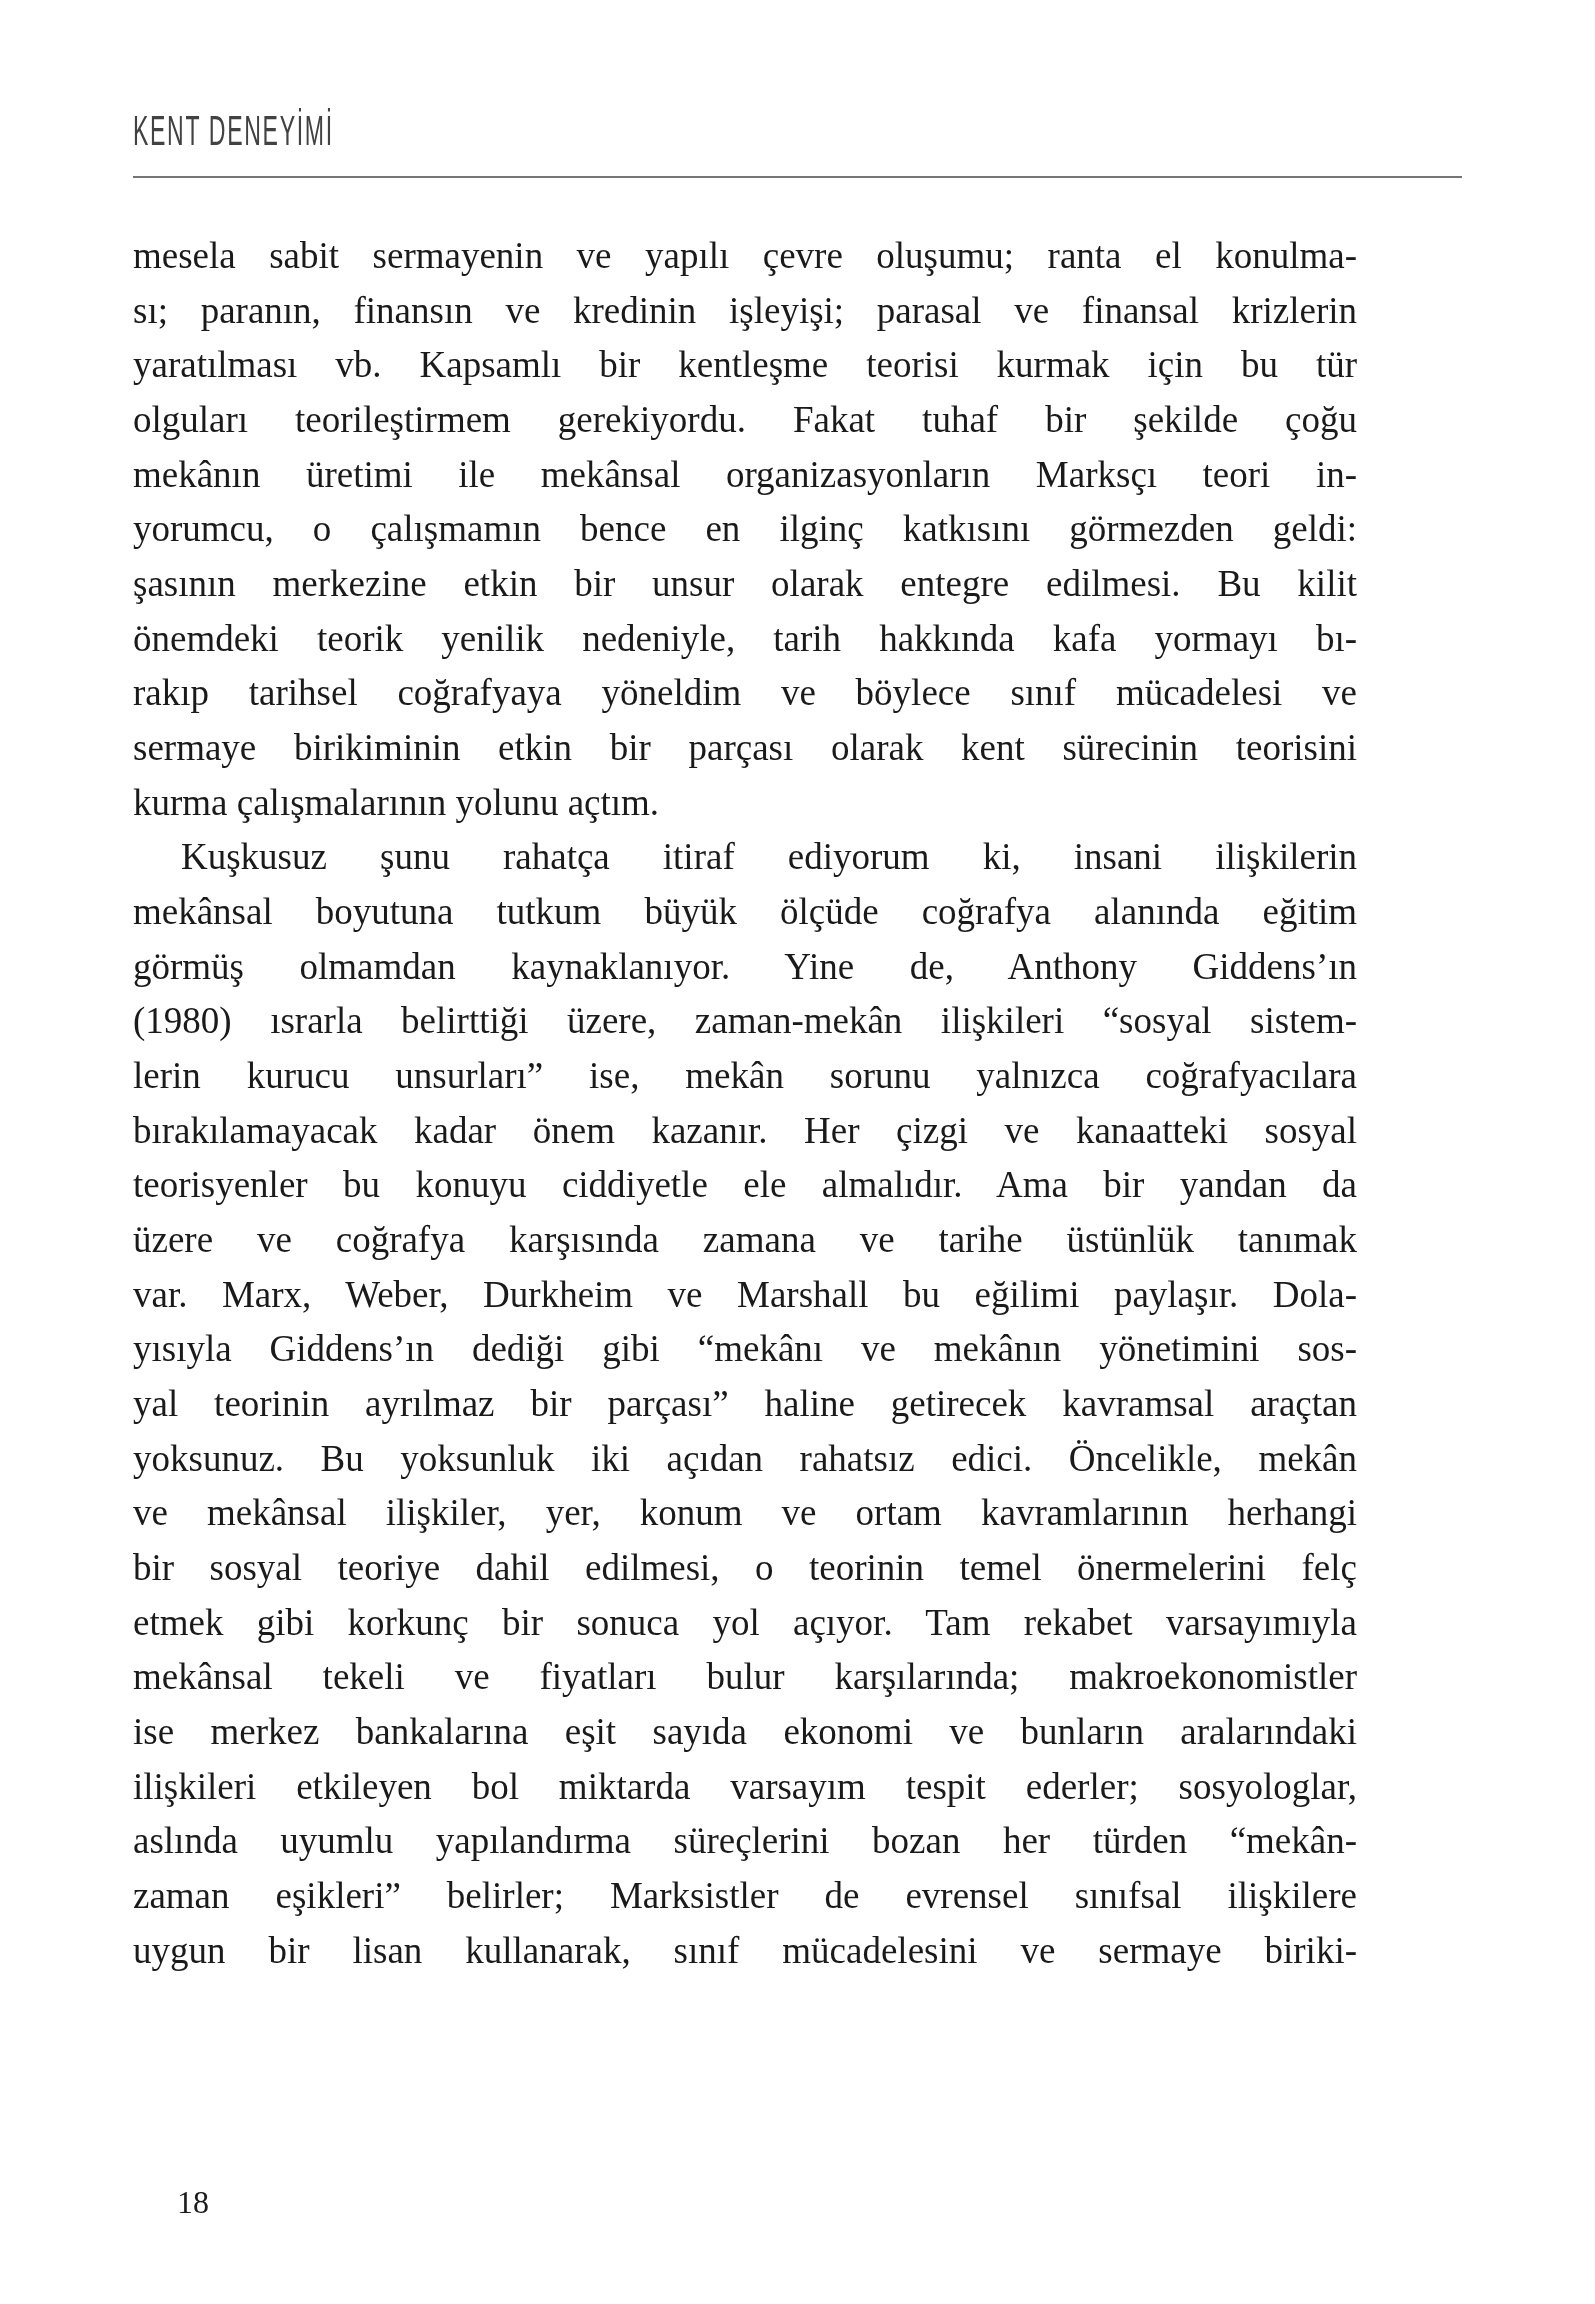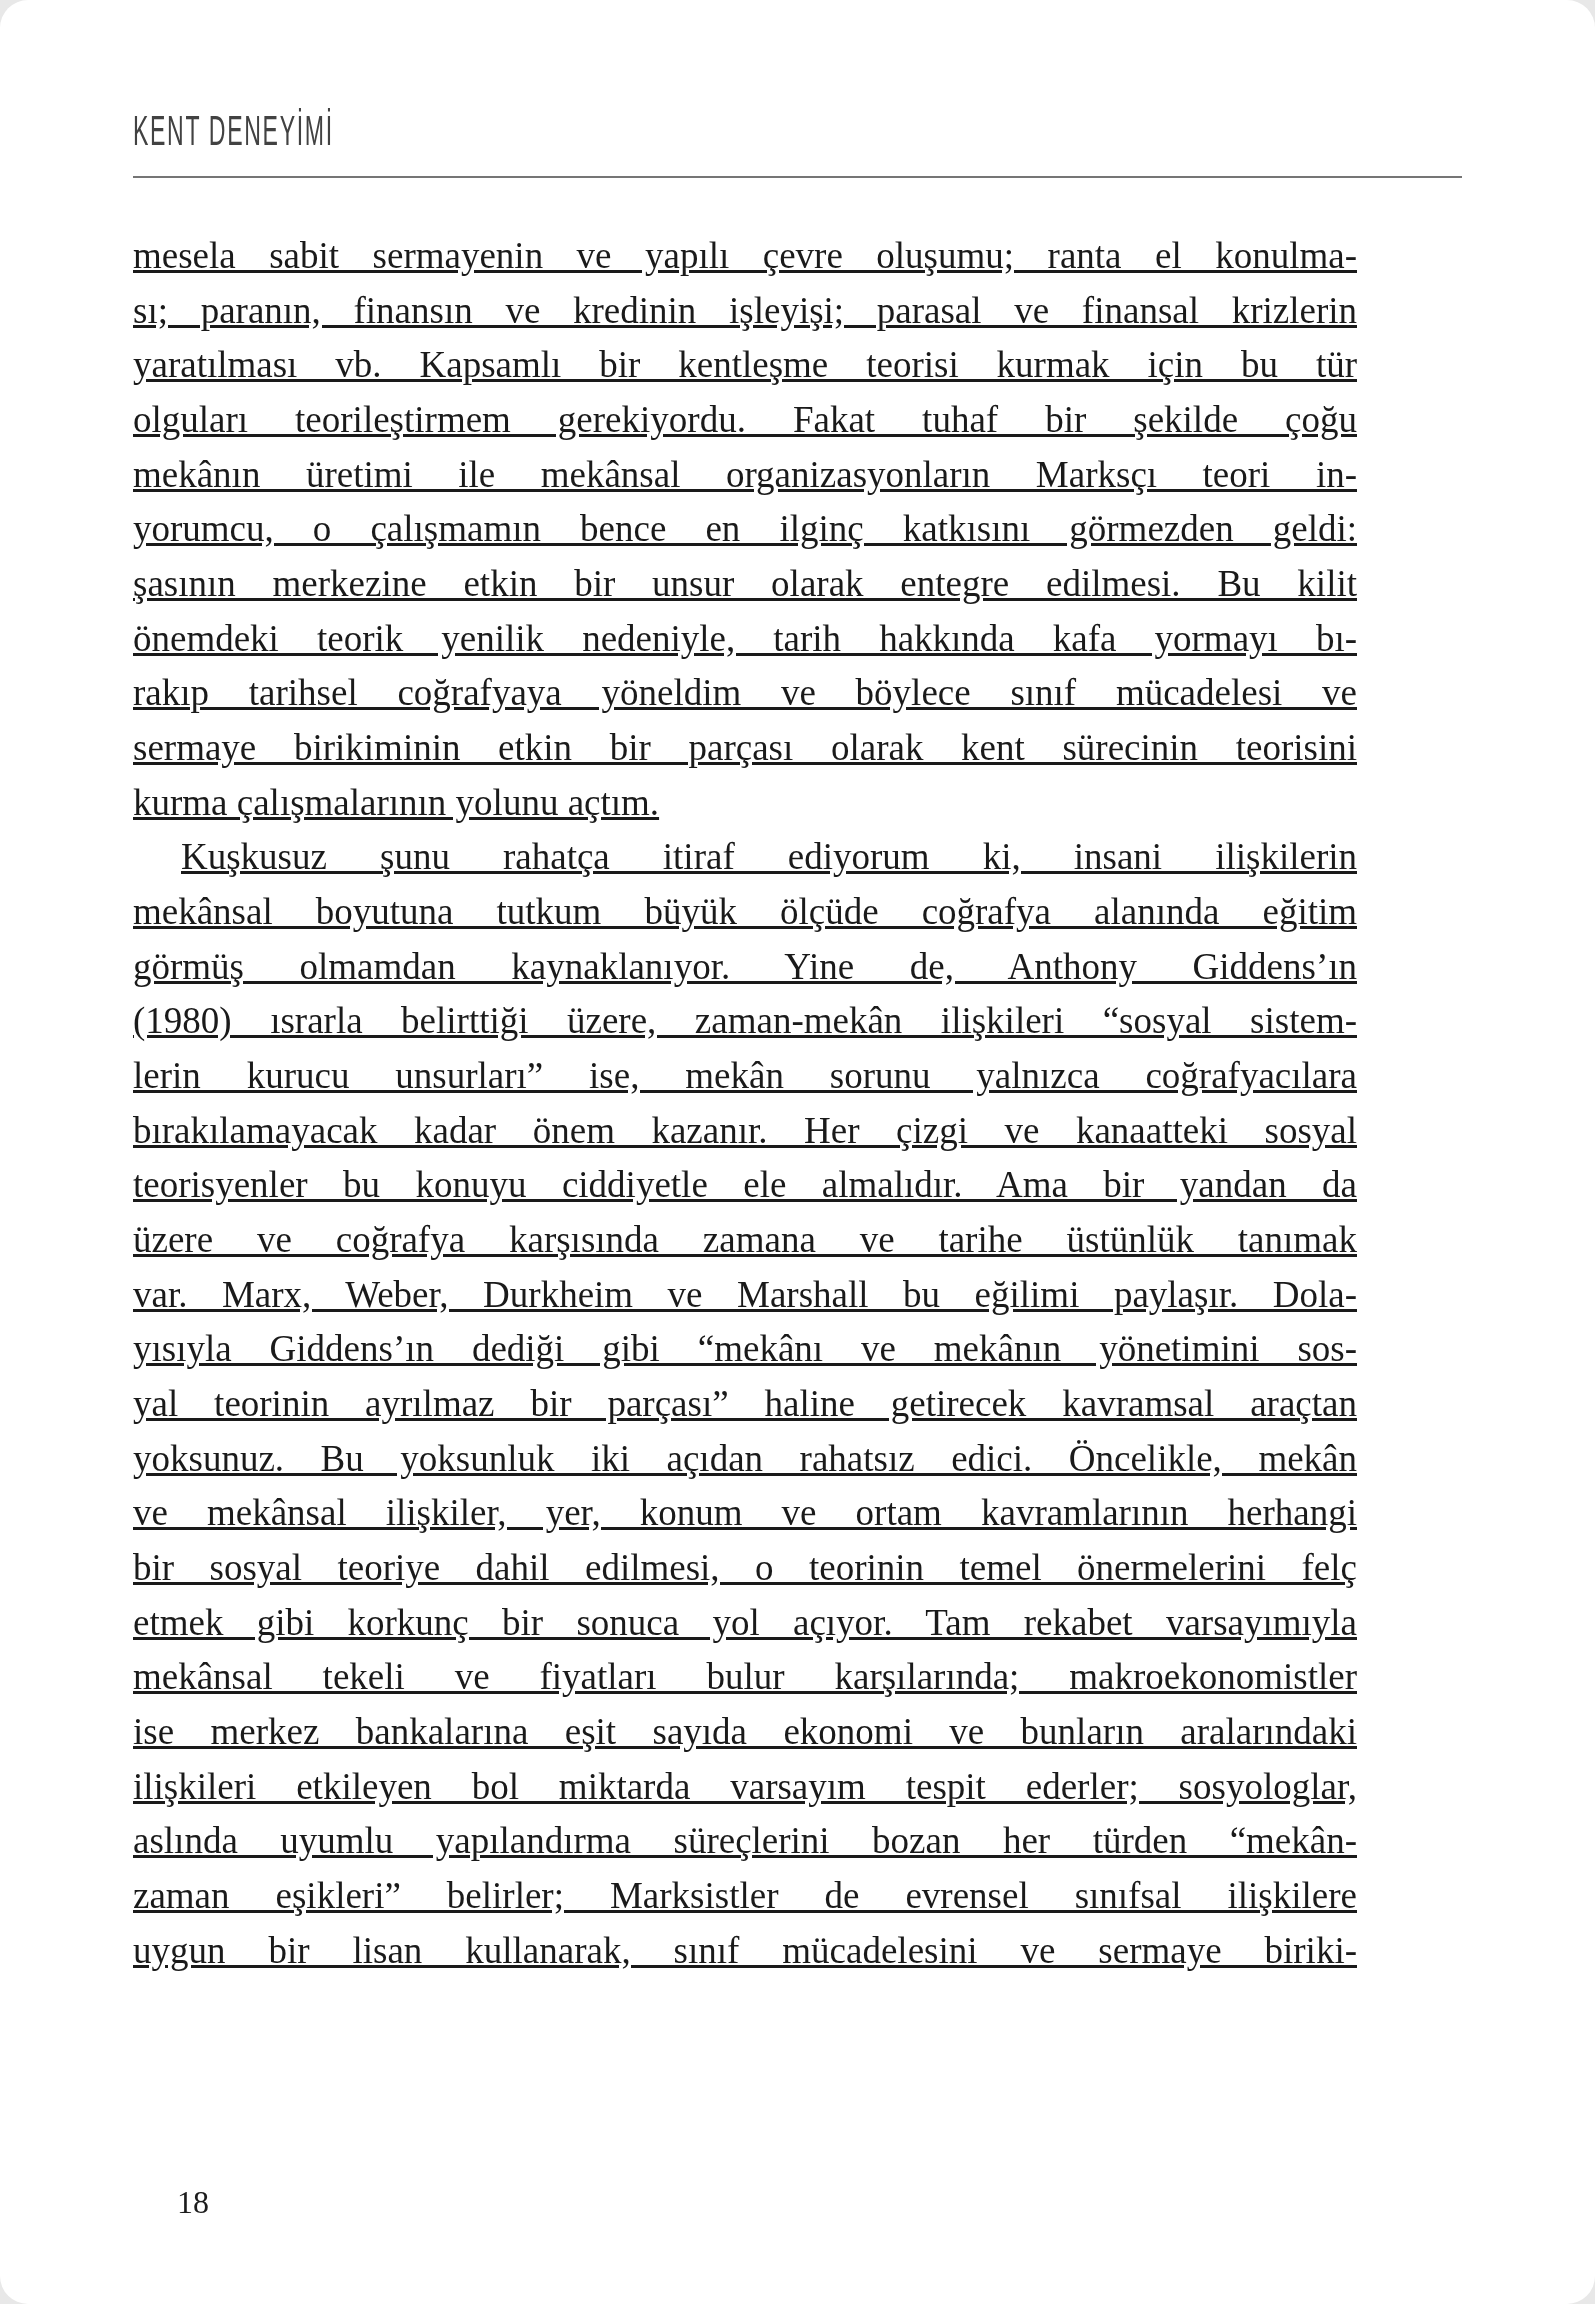--- a/index.html
+++ b/index.html
@@ -7,21 +7,20 @@
     padding: 0;
     background: #e8e8e8;
   }
   .page {
     position: relative;
     width: 1595px;
     height: 2304px;
     margin: 0 auto;
     background: #ffffff;
     overflow: hidden;
-    border-radius: 28px;
   }
   
   .running-head {
     position: absolute;
     left: 133px;
     top: 108px;
     height: 46px;
     line-height: 46px;
     font-family: "Liberation Sans", sans-serif;
     font-size: 42px;
@@ -51,21 +50,20 @@
     color: #1a1a1a;
   }
   .line {
     height: 54.68px;
     line-height: 54.68px;
     text-align: justify;
     text-align-last: justify;
     text-justify: inter-word;
     white-space: normal;
     overflow: visible;
-    text-decoration: underline;
   }
   .line.left {
     text-align-last: left;
   }
   .line.indent {
     text-indent: 48px;
   }
   
   .folio {
     position: absolute;

